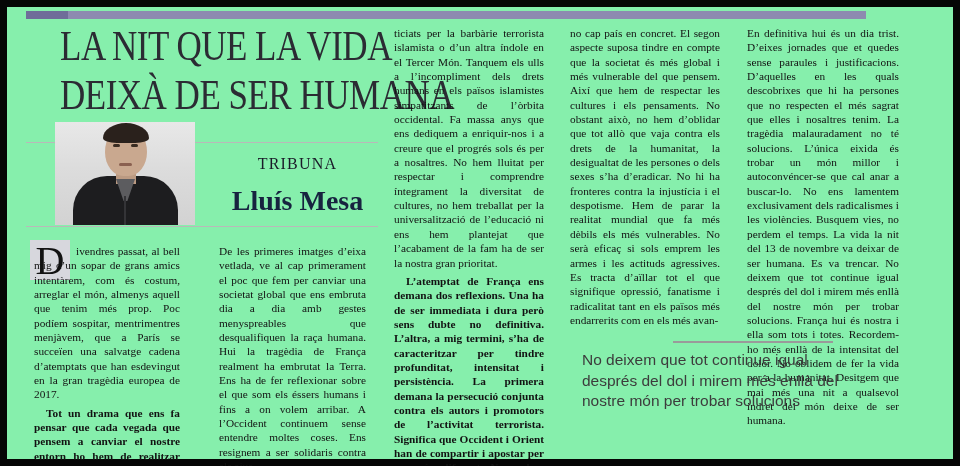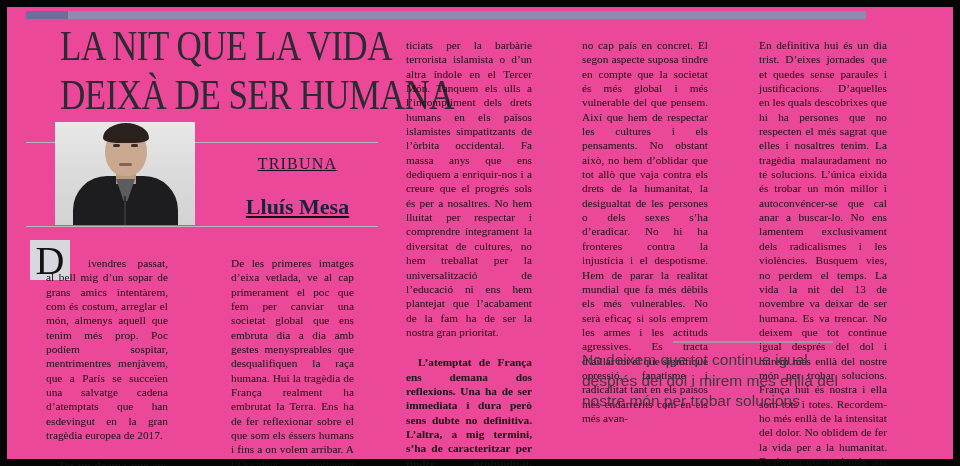--- a/index.html
+++ b/index.html
@@ -4,21 +4,21 @@
 <style>
   html, body {
     margin: 0;
     padding: 0;
     background: #000000;
   }
   #page {
     position: relative;
     width: 960px;
     height: 466px;
-    background: #ec4899;
+    background: #86efac;
     overflow: hidden;
     font-family: "Liberation Serif", serif;
     color: #111111;
   }
 
   
   .frame-top, .frame-bottom {
     position: absolute;
     left: 0;
     width: 960px;
@@ -179,34 +179,33 @@
     background: #b9b9b9;
   }
 
   
   .byline {
     position: absolute;
     left: 215px;
     top: 155px;
     width: 165px;
     text-align: center;
-    text-decoration: underline;
   }
   .byline .kicker {
     font-family: "Liberation Serif", serif;
     font-size: 16px;
     letter-spacing: 1.2px;
     color: #1a1a28;
   }
   .byline .author {
     font-family: "Liberation Serif", serif;
-    font-size: 22px;
+    font-size: 28px;
     font-weight: 700;
     color: #17233f;
-    margin-top: 21px;
+    margin-top: 12px;
   }
 
   
   .dropcap {
     position: absolute;
     left: 30px;
     top: 240px;
     width: 40px;
     height: 40px;
     background: #d7d7dd;
@@ -221,21 +220,21 @@
   .col {
     position: absolute;
     font-family: "Liberation Serif", serif;
     font-size: 11.3px;
     line-height: 14.35px;
     text-align: justify;
     text-justify: inter-word;
     color: #121212;
     hyphens: manual;
   }
-  .col p { margin: 16px; }
+  .col p { margin: 4px; }
   .col p + p { text-indent: 12px; font-weight: bold; }
 
   #col1 { left: 30px;  top: 240px; width: 154px; }
   #col1 p:first-child { text-indent: 42px; }
   #col2 { left: 215px; top: 240px; width: 155px; }
   #col3 { left: 390px; top: 22px;  width: 158px; }
   #col4 { left: 566px; top: 22px;  width: 158px; }
   #col5 { left: 743px; top: 22px;  width: 160px; }
 
   

